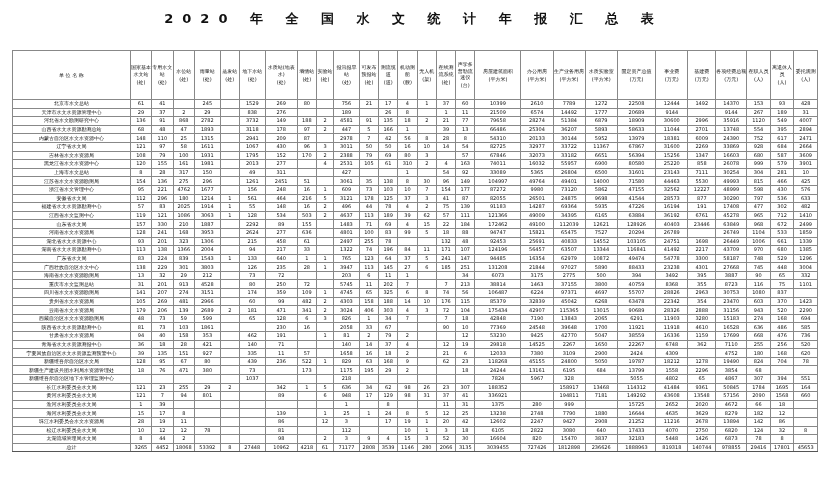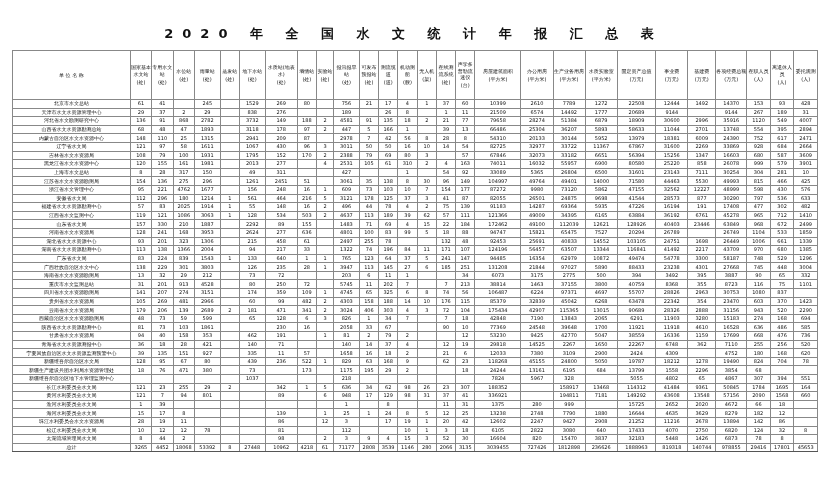--- a/index.html
+++ b/index.html
@@ -1,17 +1,17 @@
 <!DOCTYPE html>
 <html><head>
 <meta charset="utf-8">
 <style>
   html, body { margin:0; padding:0; background:#ffffff; }
   body { width:827px; height:489px; overflow:hidden; font-family:"DejaVu Sans", sans-serif; color:#111; position:relative; }
-  .title { position:absolute; top:25px; left:0; width:827px; text-align:center; font-size:13px; font-weight:bold; letter-spacing:9px; }
+  .title { position:absolute; top:10px; left:0; width:827px; text-align:center; font-size:13px; font-weight:bold; letter-spacing:9px; }
   table { position:absolute; left:12px; top:50px; border-collapse:collapse; table-layout:fixed; width:806px; }
   th, td { border:1px solid #888; padding:0; text-align:center; overflow:hidden; white-space:nowrap; }
   th { font-size:5px; font-weight:normal; line-height:6.4px; height:48px; vertical-align:middle; white-space:normal; }
   th .u { display:block; margin-top:2px; }
   td { font-size:5px; height:7.6px; line-height:7px; }
   td.name { font-size:5px; }
   tr.total td { border-top:1.5px solid #555; border-bottom:1.5px solid #555; }
   .wm { position:absolute; left:190px; top:90px; width:300px; height:300px; pointer-events:none; color:rgba(180,180,200,0.25); font-size:30px; transform:rotate(-45deg); }
 </style>
 </head>

